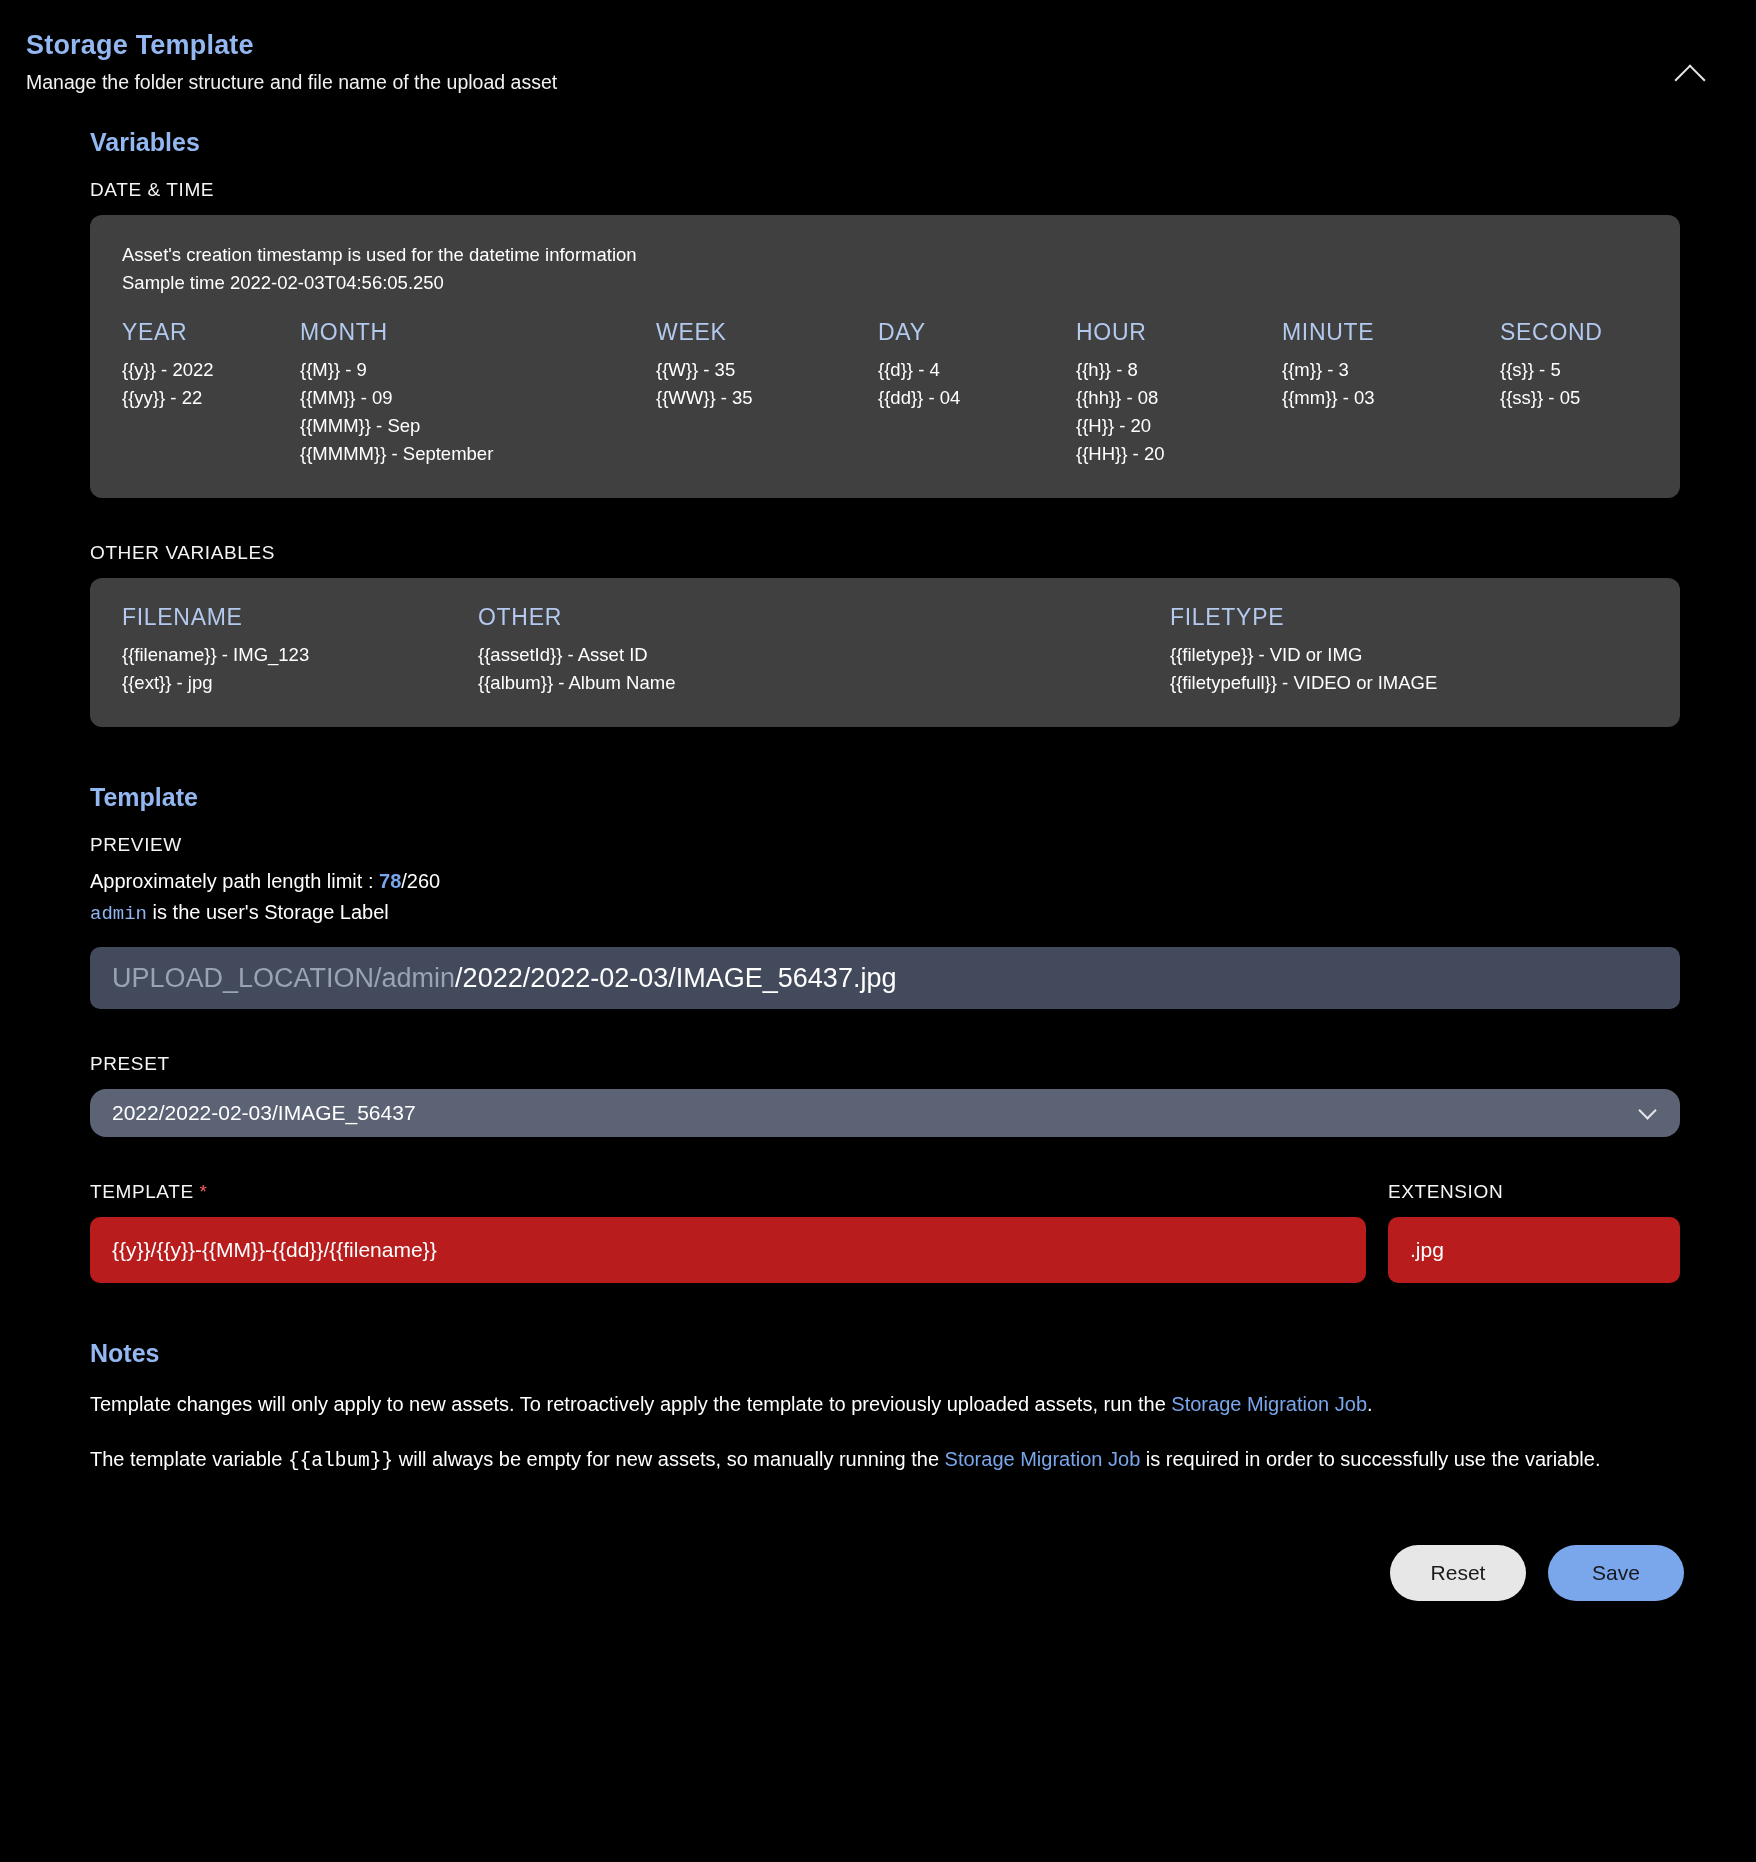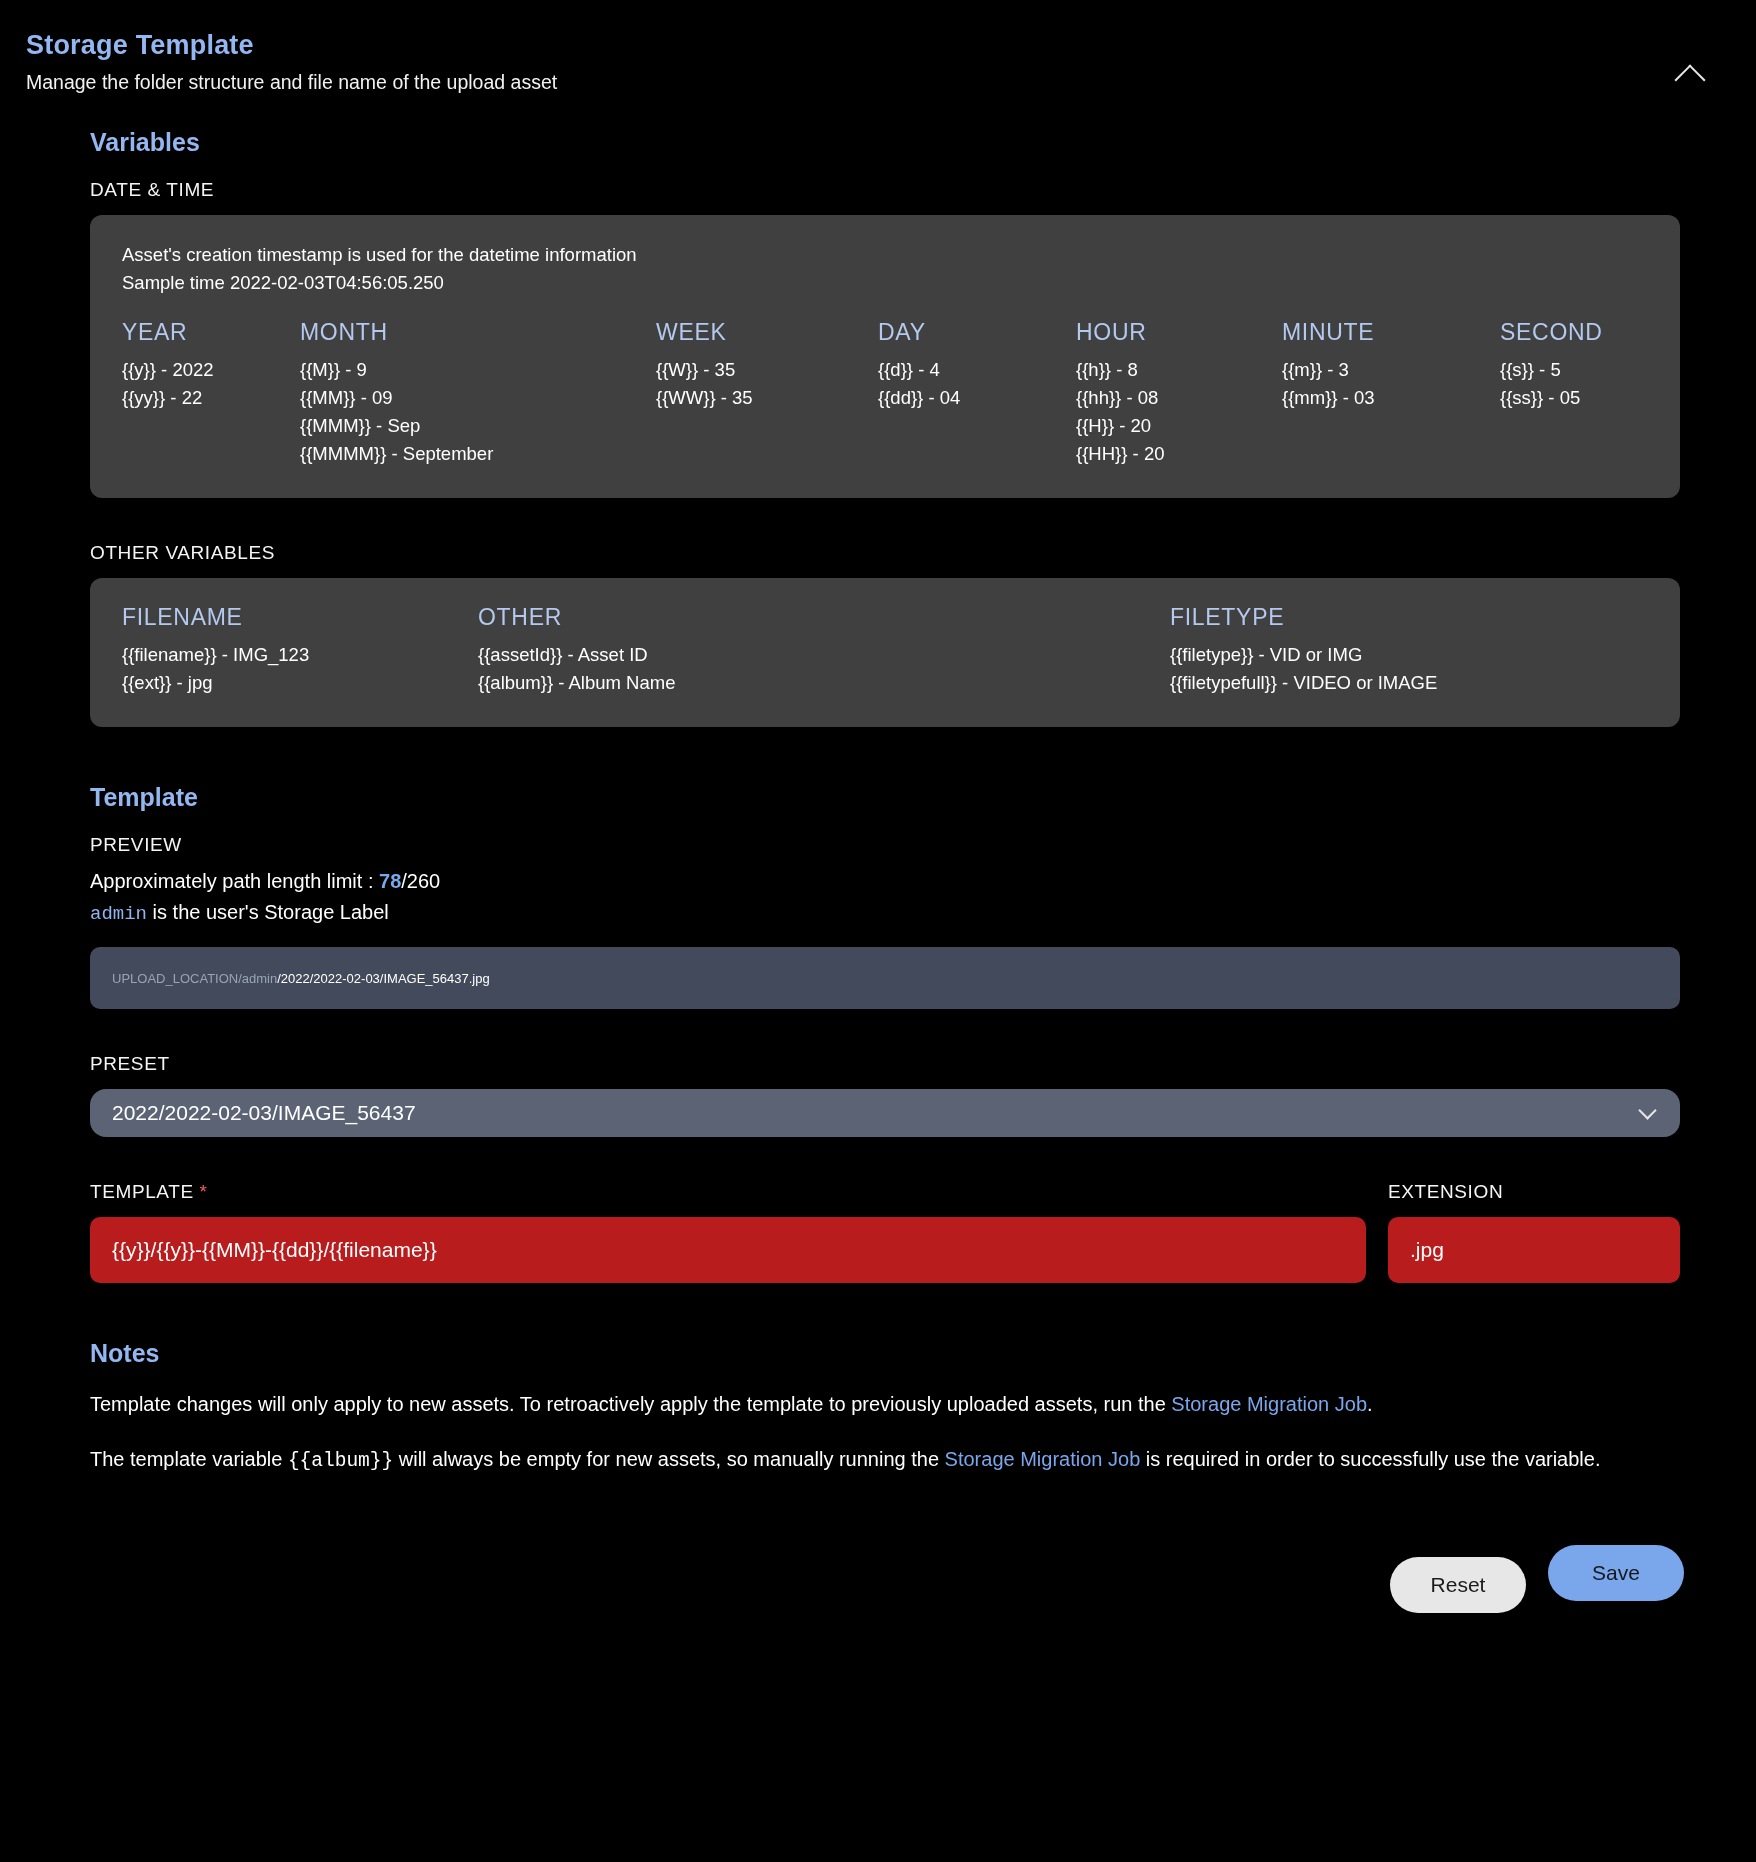--- a/index.html
+++ b/index.html
@@ -107,21 +107,21 @@
     font-family: "Liberation Mono", monospace;
     font-size: 19px;
   }
   .preview-box {
     background: #424a5c;
     border-radius: 10px;
     height: 62px;
     display: flex;
     align-items: center;
     padding: 0 22px;
-    font-size: 13px;
+    font-size: 27px;
     margin-top: 22px;
   }
   .muted { color: #9aa3b4; }
   .select-box {
     background: #5b6375;
     border-radius: 16px;
     height: 48px;
     display: flex;
     align-items: center;
     justify-content: space-between;
@@ -173,21 +173,21 @@
   }
   .btn {
     border: none;
     border-radius: 999px;
     height: 56px;
     min-width: 136px;
     font-size: 21px;
     cursor: pointer;
     font-family: "Liberation Sans", sans-serif;
   }
-  .btn-reset { background: #e7e7e7; color: #1b1b1b; margin-top: 12px; }
+  .btn-reset { background: #e7e7e7; color: #1b1b1b; }
   .btn-save { background: #7aa7ec; color: #16181d; }
 </style>
 </head>
 <body>
 
 <div class="panel">
 
   <div class="panel-header">
     <div class="panel-title">Storage Template</div>
     <div class="panel-sub">Manage the folder structure and file name of the upload asset</div>

